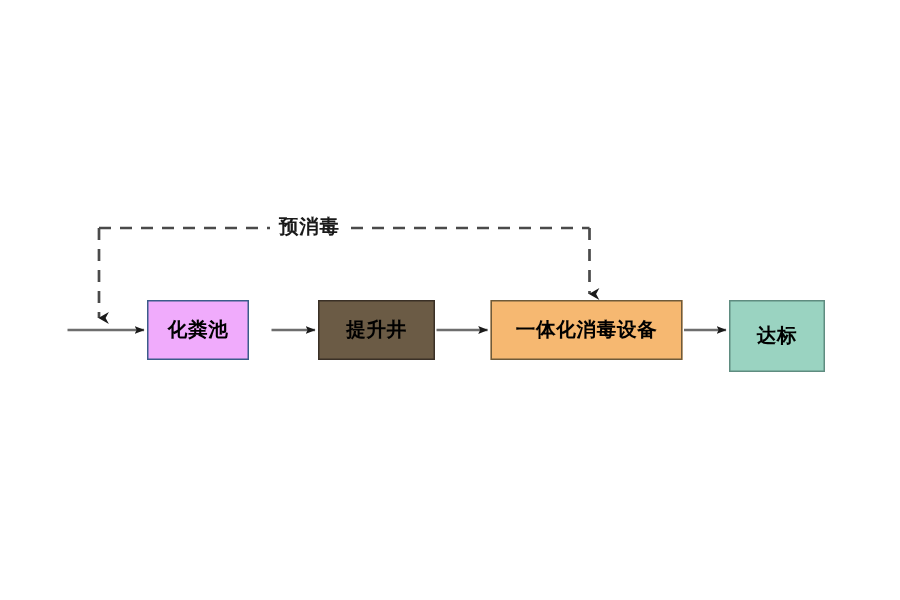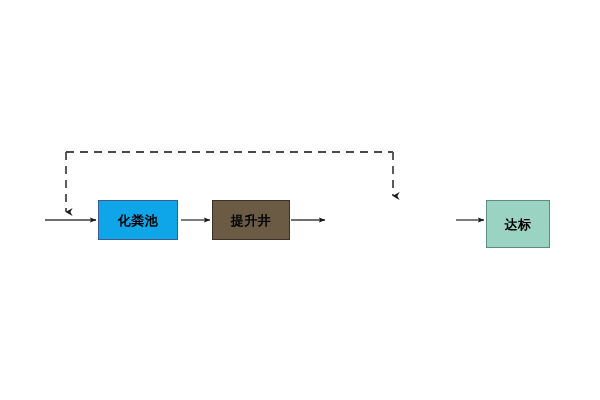--- a/index.html
+++ b/index.html
@@ -36,22 +36,22 @@
     font-size: 13px;
     letter-spacing: 0.5px;
     color: #000000;
     white-space: nowrap;
     line-height: 1;
   }
   .node-label {
     display: block;
   }
   #node-septic {
-    left: 98px;  top: 200px;  width: 80px;  height: 40px;
-    background: #0ea5e9;
+    left: 98px;  top: 200px;  width: 68px;  height: 40px;
+    background: #f0abfc;
     border: 1.6px solid #3B5C8A;
   }
   #node-lift {
     left: 212px; top: 200px;  width: 78px;  height: 40px;
     background: #6B5B45;
     border: 1.6px solid #3A3026;
   }
   #node-disinfect {
     left: 327px; top: 200px;  width: 128px; height: 40px;
     background: #F6B871;
@@ -118,19 +118,23 @@
   </svg>
 
   <div class="node" id="node-septic">
     <span class="node-label">化粪池</span>
   </div>
 
   <div class="node" id="node-lift">
     <span class="node-label">提升井</span>
   </div>
 
+  <div class="node" id="node-disinfect">
+    <span class="node-label">一体化消毒设备</span>
+  </div>
 
   <div class="node" id="node-standard">
     <span class="node-label">达标</span>
   </div>
 
+  <div id="loop-label">预消毒</div>
 
 </div>
 
 </body></html>

